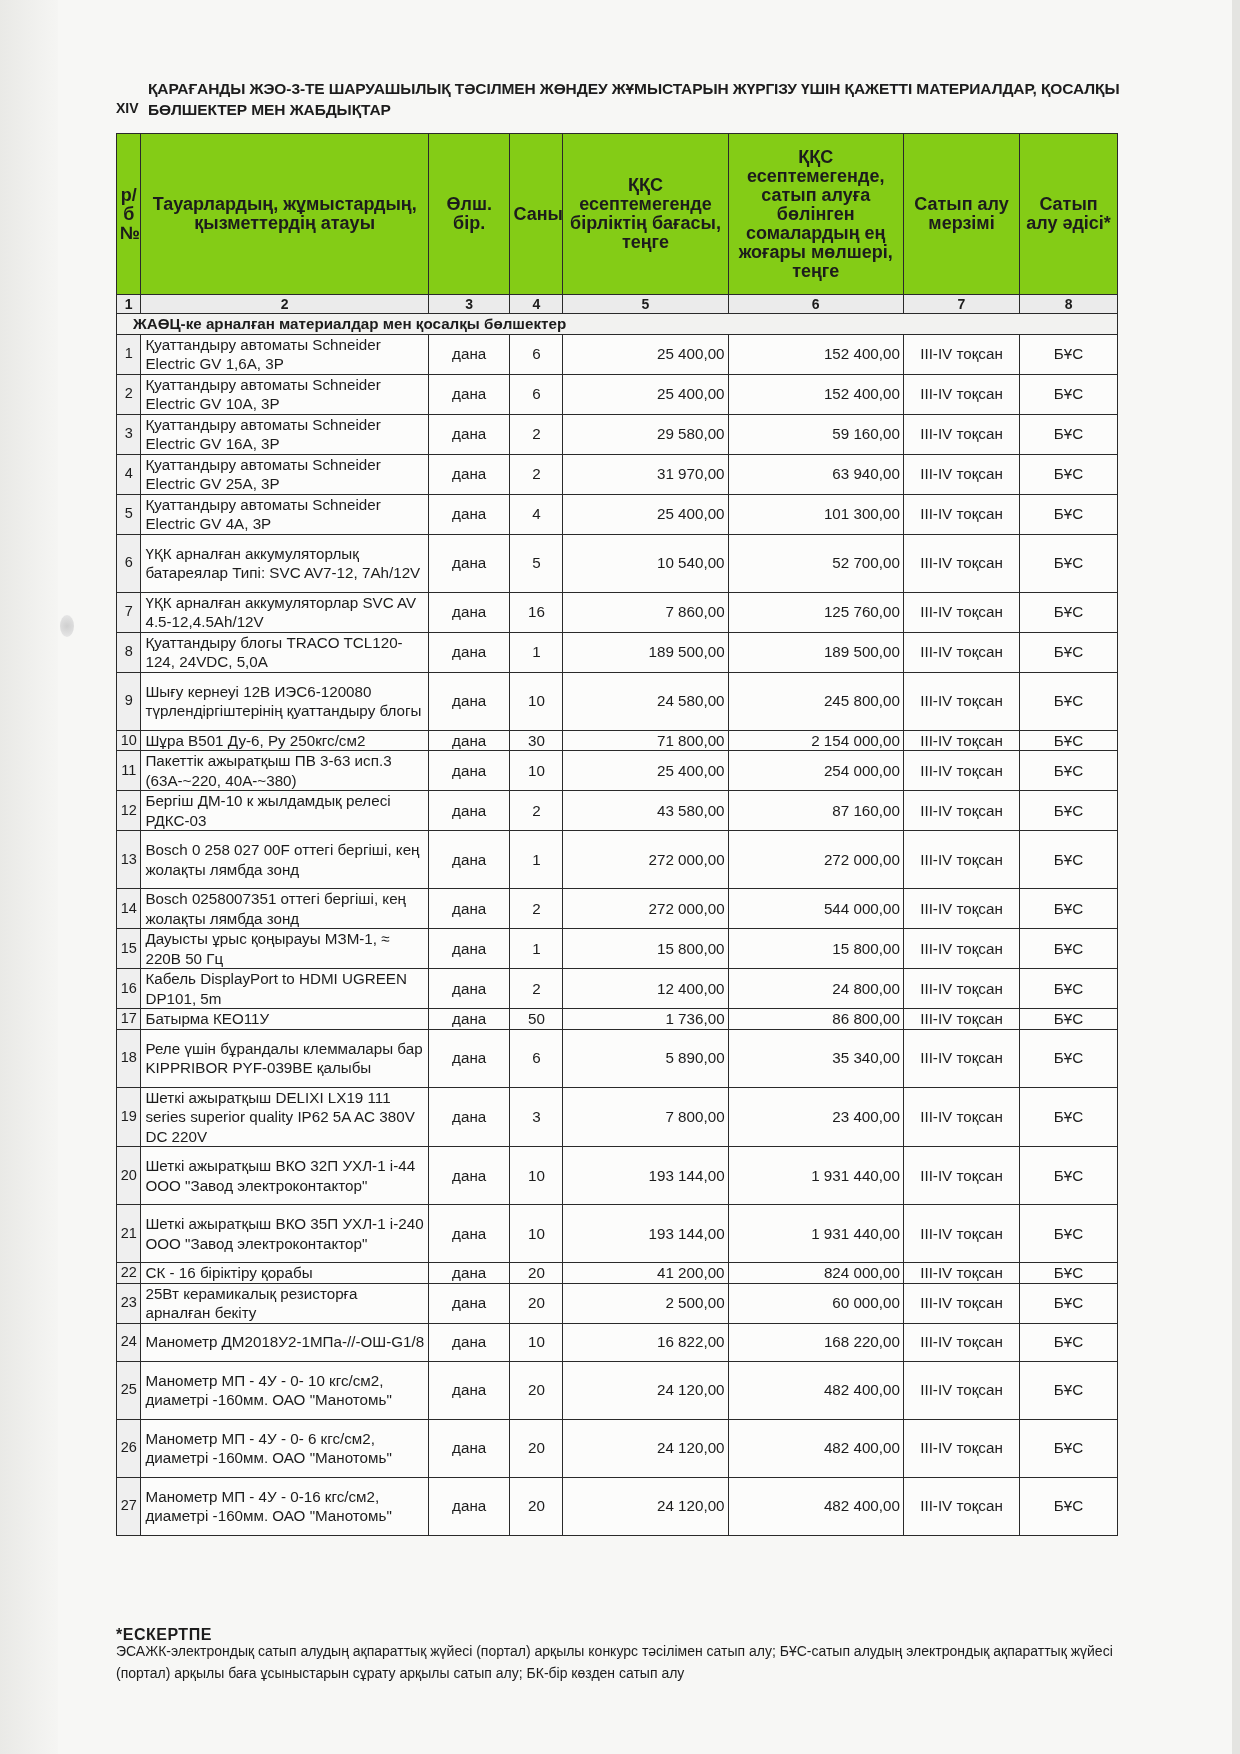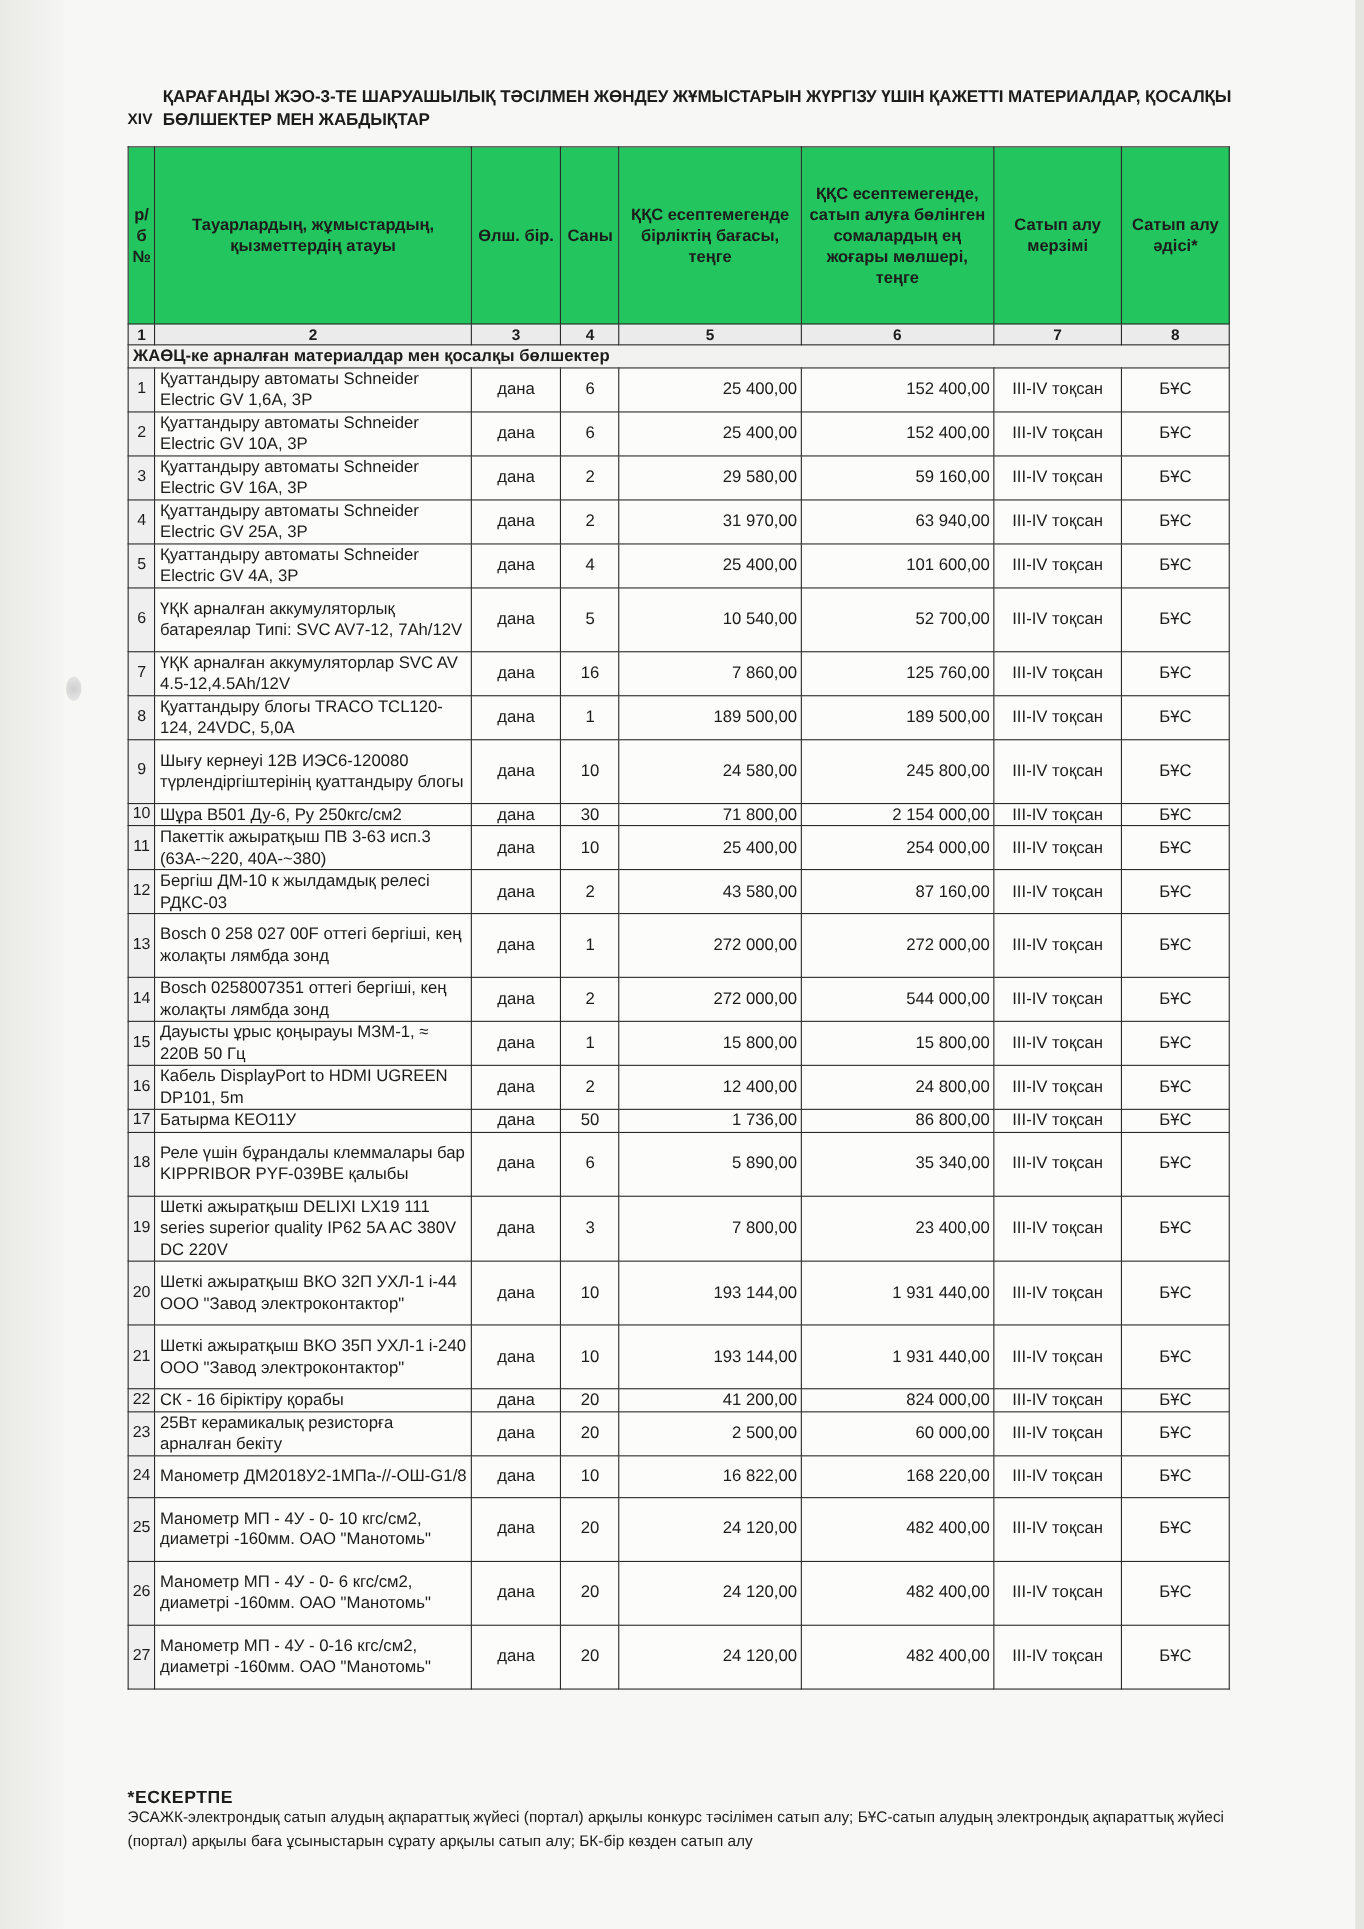--- a/index.html
+++ b/index.html
@@ -11,32 +11,32 @@
   .page-edge-right { position: absolute; right: 0; top: 0; width: 8px; height: 1754px; background: #e4e4e1; }
   .hole { position: absolute; left: 60px; top: 615px; width: 14px; height: 22px; border-radius: 50%; background: radial-gradient(circle,#cfcfcf,#eaeaea); }
   .title-block { position: absolute; left: 116px; top: 78px; width: 1020px; }
   .section-num { position: absolute; left: 0; top: 22px; font-size: 14px; font-weight: bold; }
   .title-text { margin-left: 32px; font-size: 15.5px; font-weight: bold; line-height: 21px; letter-spacing: -0.1px; text-transform: uppercase; }
   table.spec {
     position: absolute; left: 116px; top: 133px; width: 1002px;
     border-collapse: collapse; table-layout: fixed; font-size: 15.2px;
   }
   table.spec td, table.spec th { border: 1.5px solid #2a2a2a; padding: 0 3px; }
-  table.spec thead th { background: #22c55e; font-weight: bold; font-size: 15px; text-align: center; line-height: 19px; height: 160px; }
+  table.spec thead th { background: #84cc16; font-weight: bold; font-size: 18px; text-align: center; line-height: 19px; height: 160px; }
   table.spec thead tr.col-nums th { height: 18px; font-size: 14px; line-height: 16px; background: #ebebeb; }
   .c-no { width: 22px; text-align: center; }
   .c-name { width: 275px; text-align: left; }
   .c-unit { width: 75px; text-align: center; }
   .c-qty { width: 47px; text-align: center; }
   .c-price { width: 152px; text-align: right; }
   .c-total { width: 171px; text-align: right; }
   .c-period { width: 108px; text-align: center; }
   .c-method { width: 88px; text-align: center; }
   tbody td { line-height: 19.5px; vertical-align: middle; background: #fcfcfb; }
-  tbody tr.section-row td { font-weight: bold; background: #f2f2f0; padding-left: 4px; height: 19px; }
+  tbody tr.section-row td { font-weight: bold; background: #f2f2f0; padding-left: 16px; height: 19px; }
   tbody td.c-no { background: #efefef; font-size: 14.5px; }
   tbody td.c-name { padding-left: 4px; }
   .footnote { position: absolute; left: 116px; top: 1640px; width: 1010px; font-size: 14px; line-height: 22px; }
   .footnote-title { font-size: 16px; font-weight: bold; position: absolute; top: -16px; left: 0; letter-spacing: 0.5px; }
 </style>
 </head>
 <body>
 
 <div class="page-edge-left"></div>
 <div class="page-edge-right"></div>
@@ -123,21 +123,21 @@
         <td class="c-total">63 940,00</td>
         <td class="c-period">III-IV тоқсан</td>
         <td class="c-method">БҰС</td>
       </tr>
       <tr style="height: 38px;">
         <td class="c-no">5</td>
         <td class="c-name">Қуаттандыру автоматы Schneider Electric GV 4A, 3P</td>
         <td class="c-unit">дана</td>
         <td class="c-qty">4</td>
         <td class="c-price">25 400,00</td>
-        <td class="c-total">101 600,00</td>
+        <td class="c-total">101 300,00</td>
         <td class="c-period">III-IV тоқсан</td>
         <td class="c-method">БҰС</td>
       </tr>
       <tr style="height: 58px;">
         <td class="c-no">6</td>
         <td class="c-name">ҮҚК арналған аккумуляторлық батареялар Типі: SVC AV7-12, 7Ah/12V</td>
         <td class="c-unit">дана</td>
         <td class="c-qty">5</td>
         <td class="c-price">10 540,00</td>
         <td class="c-total">52 700,00</td>

